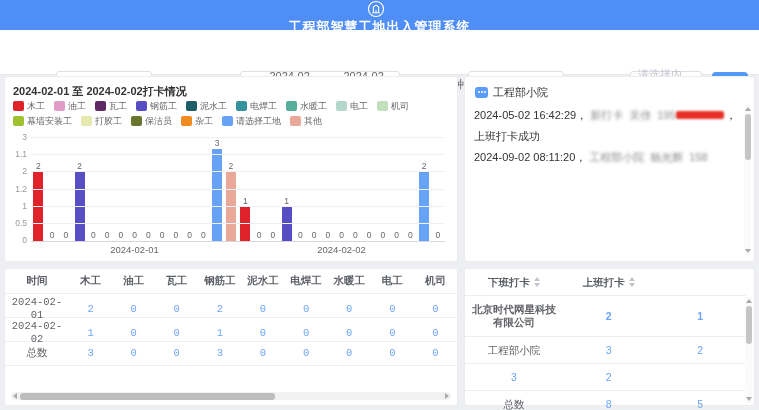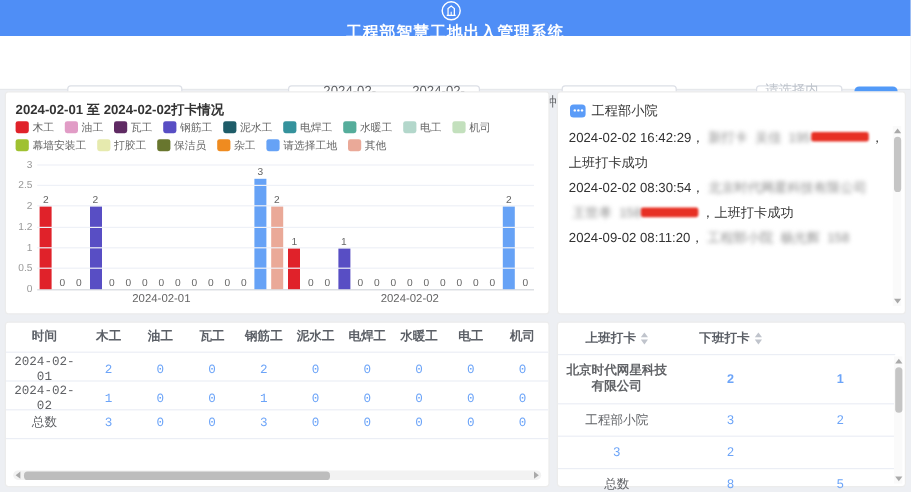--- a/index.html
+++ b/index.html
@@ -306,38 +306,37 @@
     <span class="ytick" style="bottom: calc(0% - 4px);">0</span>
         <div class="gridline" style="bottom: 16.6667%;"></div>
         <span class="ytick" style="bottom: calc(16.6667% - 4px);">0.5</span>
         <div class="gridline" style="bottom: 33.3333%;"></div>
         <span class="ytick" style="bottom: calc(33.3333% - 4px);">1</span>
         <div class="gridline" style="bottom: 50%;"></div>
         <span class="ytick" style="bottom: calc(50% - 4px);">1.2</span>
         <div class="gridline" style="bottom: 66.6667%;"></div>
         <span class="ytick" style="bottom: calc(66.6667% - 4px);">2</span>
         <div class="gridline" style="bottom: 83.3333%;"></div>
-        <span class="ytick" style="bottom: calc(83.3333% - 4px);">2.5</span>
+        <span class="ytick" style="bottom: calc(83.3333% - 4px);">1.1</span>
         <div class="gridline" style="bottom: 100%;"></div>
         <span class="ytick" style="bottom: calc(100% - 4px);">3</span>
       </div>
     <div class="xaxis">
         <span>2024-02-01</span>
         <span>2024-02-02</span>
       </div>
   </div>
 
   <div class="card msg">
     <div class="msg-title">
       <span class="msg-icon"></span>
       <span>工程部小院</span>
     </div>
     <div class="msg-list">
-        <div class="msg-item"><span class="msg-time">2024-02-02 16:42:29，</span><span class="blur">新打卡</span><span class="blur">吴佳</span><span class="blur ph">195</span><span class="redact"></span><span class="msg-status">，上班打卡成功</span></div>
-        <div class="msg-item"><span class="msg-time">2024-02-02 08:30:54，</span><span class="blur">北京时代网星科技有限公司</span><span class="blur">王世孝</span><span class="blur ph">158</span><span class="redact"></span><span class="msg-status">，上班打卡成功</span></div>
+        <div class="msg-item"><span class="msg-time">2024-05-02 16:42:29，</span><span class="blur">新打卡</span><span class="blur">吴佳</span><span class="blur ph">195</span><span class="redact"></span><span class="msg-status">，上班打卡成功</span></div>
         <div class="msg-item"><span class="msg-time">2024-09-02 08:11:20，</span><span class="blur">工程部小院</span><span class="blur">杨光辉</span><span class="blur ph">158</span></div>
       </div>
     <div class="vsb" style="right:3px;top:28px;bottom:6px;">
       <span class="arr up"></span>
       <span class="arr dn"></span>
       <span class="thumb" style="top:9px;height:46px;"></span>
     </div>
   </div>
 
   <div class="card ltab">
@@ -417,28 +416,28 @@
       <span class="arr lf"></span>
       <span class="arr rt"></span>
       <span class="thumb" style="left:9px;width:58%;"></span>
     </div>
   </div>
 
   <div class="card rtab">
     <div class="tbl rtable" style="right:8px;">
       <div class="tr hd">
           <div class="th-cell cell">
-            <span>上班打卡</span>
+            <span>下班打卡</span>
             <span class="sort">
               <i class="su"></i>
               <i class="sd"></i>
             </span>
           </div>
           <div class="th-cell cell">
-            <span>下班打卡</span>
+            <span>上班打卡</span>
             <span class="sort">
               <i class="su"></i>
               <i class="sd"></i>
             </span>
           </div>
         </div>
       <div>
           <div class="tr tall">
             <div class="cell">北京时代网星科技有限公司</div>
             <div class="cell num">2</div>

